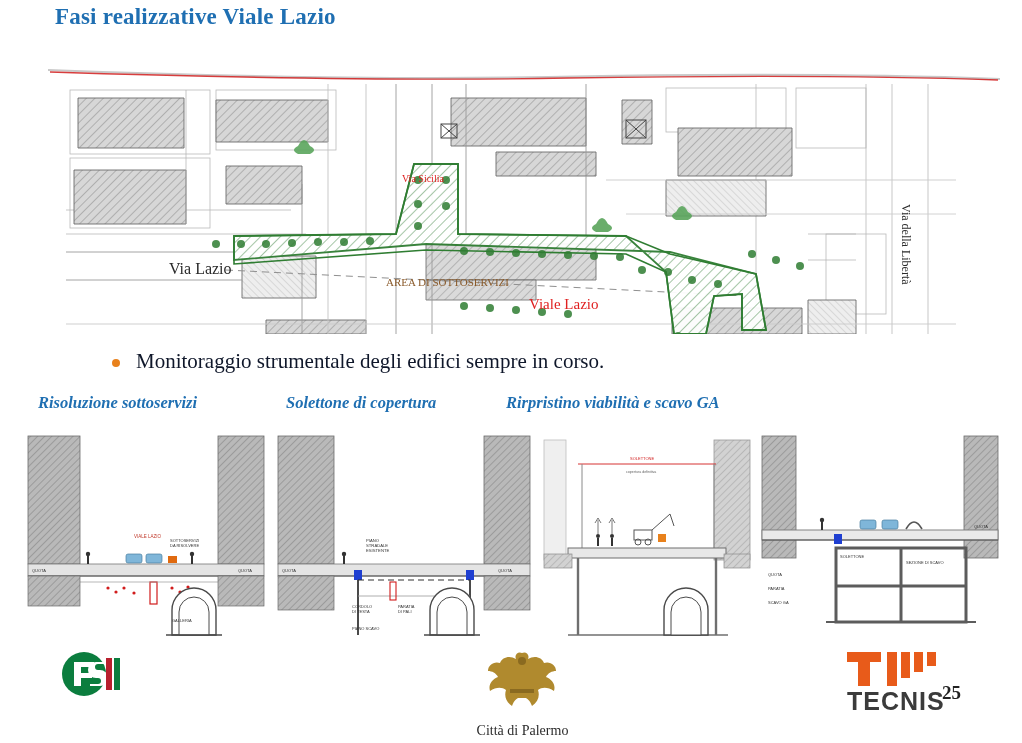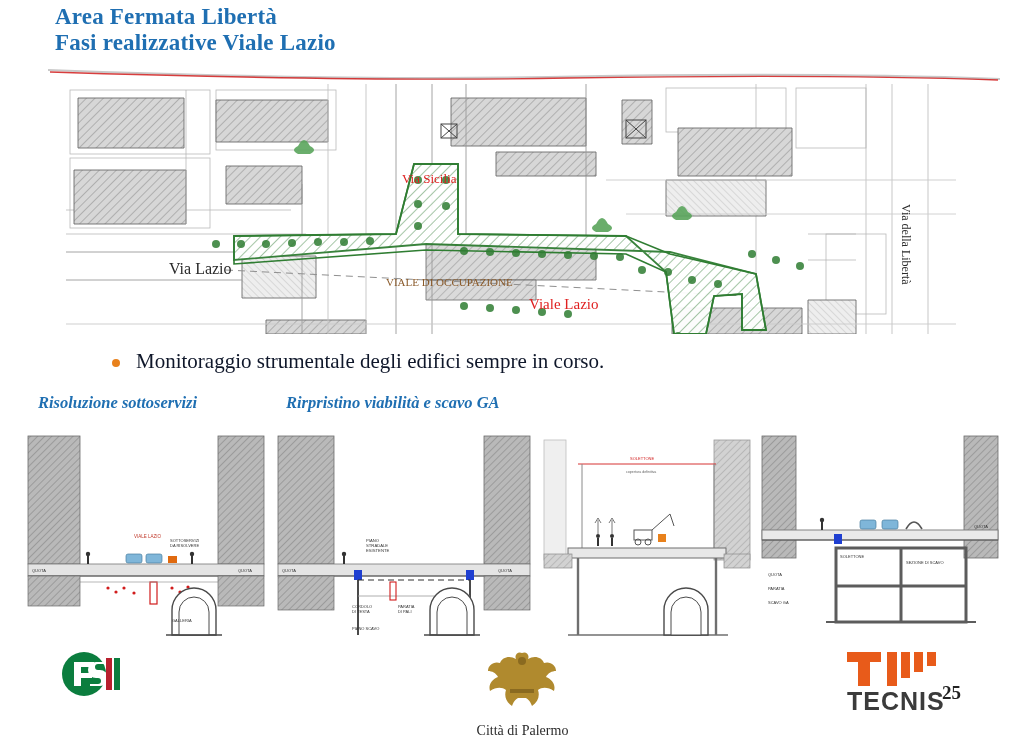--- a/index.html
+++ b/index.html
@@ -60,21 +60,21 @@
   .lbl-via-lazio {
     left: 103px; top: 176px;
     font-size: 16px; color: #2a2a2a;
   }
   .lbl-viale-lazio {
     left: 463px; top: 212px;
     font-size: 15px; color: #e02020;
   }
   .lbl-via-sicilia {
     left: 336px; top: 88px;
-    font-size: 13px; color: #e02020;
+    font-size: 10px; color: #e02020;
     width: 14px;
     line-height: 13px;
     letter-spacing: 0;
     text-align: left;
     word-break: break-all;
   }
   .lbl-via-liberta {
     left: 832px; top: 120px;
     font-size: 12px; color: #2a2a2a;
     writing-mode: vertical-rl;
@@ -188,21 +188,20 @@
     font-family: "Liberation Serif", serif;
     font-size: 19px;
     font-weight: bold;
     color: #222;
   }
 </style>
 </head>
 <body>
 
 <div class="slide-title">
-  <div class="line">Area Fermata Libertà</div>
   <div class="line">Fasi realizzative Viale Lazio</div>
 </div>
 
 <div class="title-rule">
   <svg width="952" height="14" viewBox="0 0 952 14">
     <path d="M0 2 Q 300 13 500 9 Q 760 4 952 11" stroke="#c9c9c9" stroke-width="2.2" fill="none"></path>
     <path d="M2 4 Q 320 14 520 10 Q 780 6 950 12" stroke="#d11c1c" stroke-width="1.4" fill="none" opacity="0.85"></path>
   </svg>
 </div>
 
@@ -335,30 +334,31 @@
       <line x1="742" y1="150" x2="790" y2="150"></line>
       <line x1="742" y1="176" x2="790" y2="176"></line>
       <line x1="120" y1="6" x2="120" y2="140"></line>
     </g>
   </svg>
 
   <div class="plan-label lbl-via-lazio">Via Lazio</div>
   <div class="plan-label lbl-viale-lazio">Viale Lazio</div>
   <div class="plan-label lbl-via-sicilia">Via Sicilia</div>
   <div class="plan-label lbl-via-liberta">Via della Libertà</div>
-  <div class="plan-label lbl-area-occ">VIALE DI OCCUPAZIONE</div>
+  <div class="plan-label lbl-area-occ">AREA DI SOTTOSERVIZI</div>
 </div>
 
 <div class="bullet-row">
   <div class="bullet-dot"></div>
   <div class="bullet-text">Monitoraggio strumentale degli edifici sempre in corso.</div>
 </div>
 
 <div class="cols-captions">
   <div class="col-caption cc1">Risoluzione sottoservizi</div>
+  <div class="col-caption cc3">Solettone di copertura</div>
   <div class="col-caption cc4">Rirpristino viabilità e scavo GA</div>
 </div>
 
 <div class="figures">
 
   <div class="figure f1">
     <svg width="248" height="215" viewBox="0 0 248 215">
       <defs>
         <pattern id="g1" width="5" height="5" patternUnits="userSpaceOnUse" patternTransform="rotate(45)">
           <rect width="5" height="5" fill="#b9b9b9"></rect>

